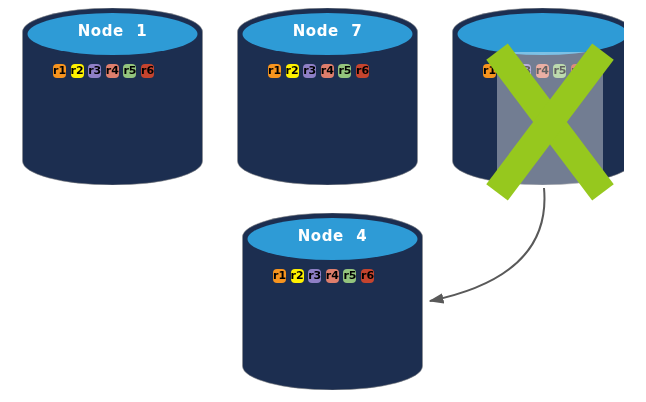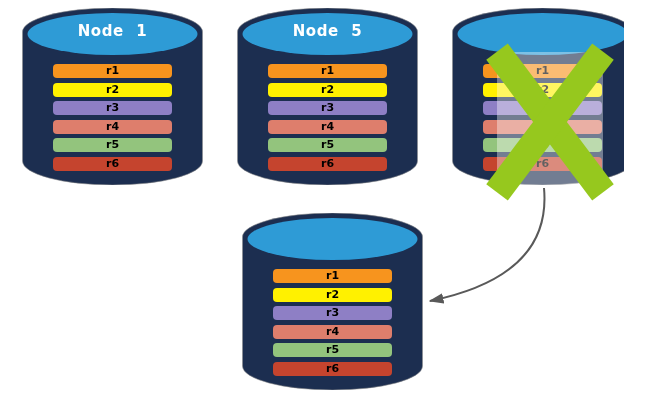--- a/index.html
+++ b/index.html
@@ -13,21 +13,21 @@
   .node-3 { left:452px; top:8px;   }
   .node-4 { left:242px; top:213px; }
   .cyl-svg { position:absolute; left:0; top:0; }
   .node-label {
     position:absolute; left:0; top:14px; width:100%;
     text-align:center; font-size:15px; font-weight:bold;
     color:#ffffff; word-spacing:7px; letter-spacing:0.5px;
   }
   .rows {
     position:absolute; left:31px; top:56px; width:119px;
-    display:flex; flex-direction:column; gap:4.5px;
+    display:flex; flex-direction:row; gap:4.5px;
   }
   .row {
     height:14px; border-radius:4px; display:flex;
     align-items:center; justify-content:center;
     font-size:11px; font-weight:bold; color:#000000; line-height:14px;
   }
   .x-overlay {
     position:absolute; left:45px; top:44px; width:106px; height:140px;
     background:rgba(255,255,255,0.38); z-index:5;
   }
@@ -57,21 +57,21 @@
       <div class="row" style="background-color: rgb(147, 196, 125);">r5</div>
       <div class="row" style="background-color: rgb(197, 68, 46);">r6</div>
     </div>
   </div>
 
   <div class="node node-2">
     <svg class="cyl-svg" width="181" height="177" viewBox="0 0 181 177">
       <path d="M0.5,24 A90,24 0 0 1 180.5,24 L180.5,153 A90,24 0 0 1 0.5,153 Z" stroke-opacity="0.55" stroke-width="1" style="fill: rgb(28, 46, 80); stroke: rgb(140, 140, 140);"></path>
       <ellipse cx="90.5" cy="26" rx="85" ry="21" style="fill: rgb(46, 155, 214);"></ellipse>
     </svg>
-    <div class="node-label">Node 5</div>
+    <div class="node-label">Node 7</div>
     <div class="rows">
       <div class="row" style="background-color: rgb(247, 148, 30);">r1</div>
       <div class="row" style="background-color: rgb(255, 241, 0);">r2</div>
       <div class="row" style="background-color: rgb(142, 127, 197);">r3</div>
       <div class="row" style="background-color: rgb(222, 126, 108);">r4</div>
       <div class="row" style="background-color: rgb(147, 196, 125);">r5</div>
       <div class="row" style="background-color: rgb(197, 68, 46);">r6</div>
     </div>
   </div>
 
@@ -92,20 +92,21 @@
       <div class="x-arm a" style="background-color: rgb(150, 200, 30);"></div>
       <div class="x-arm b" style="background-color: rgb(150, 200, 30);"></div>
     </div>
   </div>
 
   <div class="node node-4">
     <svg class="cyl-svg" width="181" height="177" viewBox="0 0 181 177">
       <path d="M0.5,24 A90,24 0 0 1 180.5,24 L180.5,153 A90,24 0 0 1 0.5,153 Z" stroke-opacity="0.55" stroke-width="1" style="fill: rgb(28, 46, 80); stroke: rgb(140, 140, 140);"></path>
       <ellipse cx="90.5" cy="26" rx="85" ry="21" style="fill: rgb(46, 155, 214);"></ellipse>
     </svg>
+    <div class="node-label">Node 4</div>
     <div class="rows">
       <div class="row" style="background-color: rgb(247, 148, 30);">r1</div>
       <div class="row" style="background-color: rgb(255, 241, 0);">r2</div>
       <div class="row" style="background-color: rgb(142, 127, 197);">r3</div>
       <div class="row" style="background-color: rgb(222, 126, 108);">r4</div>
       <div class="row" style="background-color: rgb(147, 196, 125);">r5</div>
       <div class="row" style="background-color: rgb(197, 68, 46);">r6</div>
     </div>
   </div>
 

